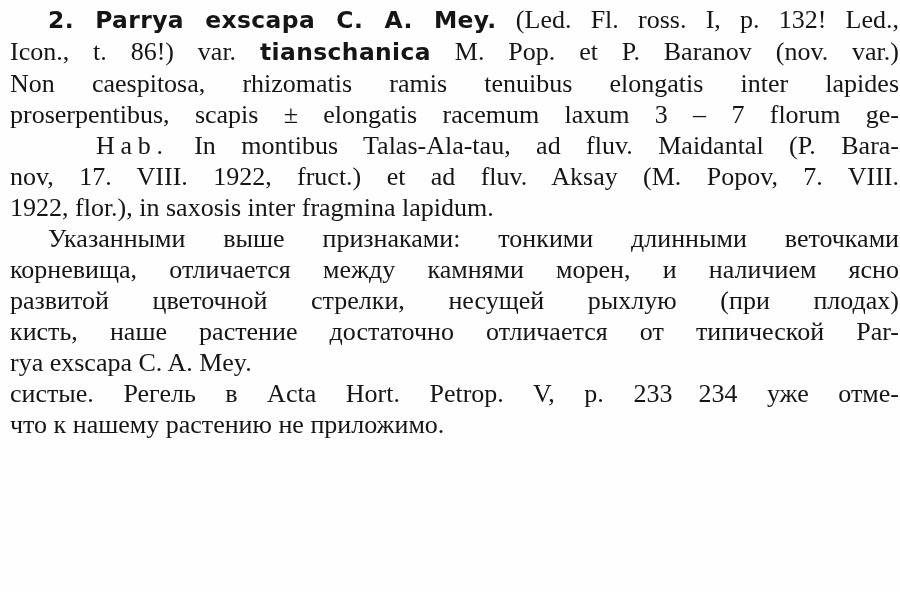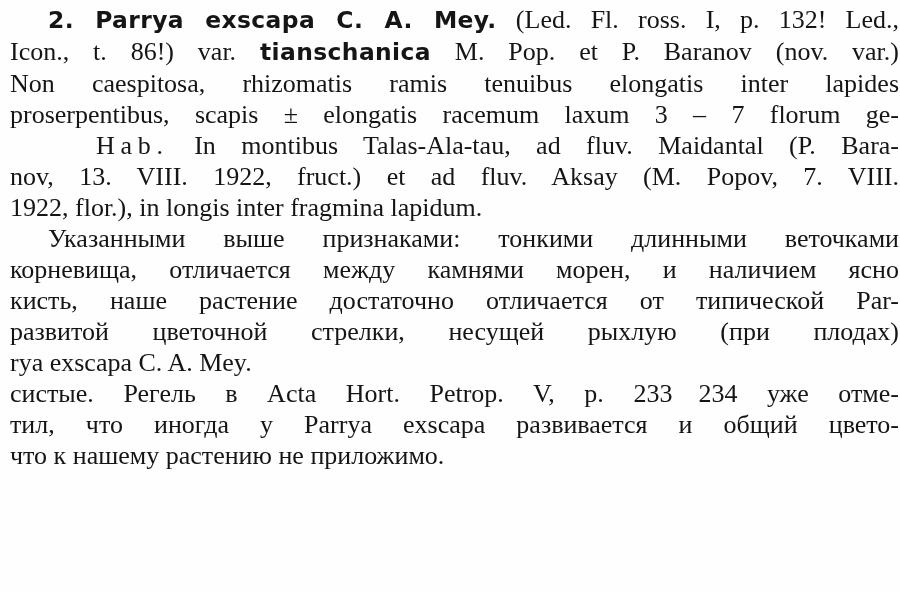--- a/index.html
+++ b/index.html
@@ -53,31 +53,30 @@
 
   <p class="para">
     <span class="line indent"><span class="b">2. Parrya exscapa C. A. Mey.</span><span> (Led. Fl. ross. I, p. 132! Led.,</span></span>
     <span class="line"><span>Icon., t. 86!) var. </span><span class="b">tianschanica</span><span> M. Pop. et P. Baranov (nov. var.)</span></span>
     <span class="line"><span>Non caespitosa, rhizomatis ramis tenuibus elongatis inter lapides</span></span>
     <span class="line"><span>proserpentibus, scapis ± elongatis racemum laxum 3 – 7 florum ge-</span></span>
   </p>
 
   <p class="para">
     <span class="line indent"><span class="sp">Hab.</span><span> In montibus Talas-Ala-tau, ad fluv. Maidantal (P. Bara-</span></span>
-    <span class="line"><span>nov, 13. VIII. 1922, fruct.) et ad fluv. Aksay  (M. Popov, 7. VIII.</span></span>
-    <span class="line last"><span>1922, flor.), in longis inter fragmina lapidum.</span></span>
+    <span class="line"><span>nov, 17. VIII. 1922, fruct.) et ad fluv. Aksay  (M. Popov, 7. VIII.</span></span>
+    <span class="line last"><span>1922, flor.), in saxosis inter fragmina lapidum.</span></span>
   </p>
 
   <p class="para">
     <span class="line indent"><span>Указанными выше признаками: тонкими длинными веточками</span></span>
     <span class="line"><span>корневища, отличается между камнями морен, и наличием ясно</span></span>
+    <span class="line"><span>развитой цветочной стрелки, несущей рыхлую (при плодах)</span></span>
     <span class="line"><span>кисть, наше растение достаточно отличается от типической Par-</span></span>
-    <span class="line"><span>развитой цветочной стрелки, несущей рыхлую (при плодах)</span></span>
     <span class="line last"><span>rya exscapa C. A. Mey.</span></span>
   </p>
 
   <p class="para">
     <span class="line"><span>систые. Регель в Acta Hort. Petrop. V, p. 233  234 уже отме-</span></span>
-    <span class="line"><span>тил, что иногда у Parrya exscapa развивается и общий цвето-</span></span>
     <span class="line last"><span>что к нашему растению не приложимо.</span></span>
   </p>
 
 </div>
 
 </body></html>

